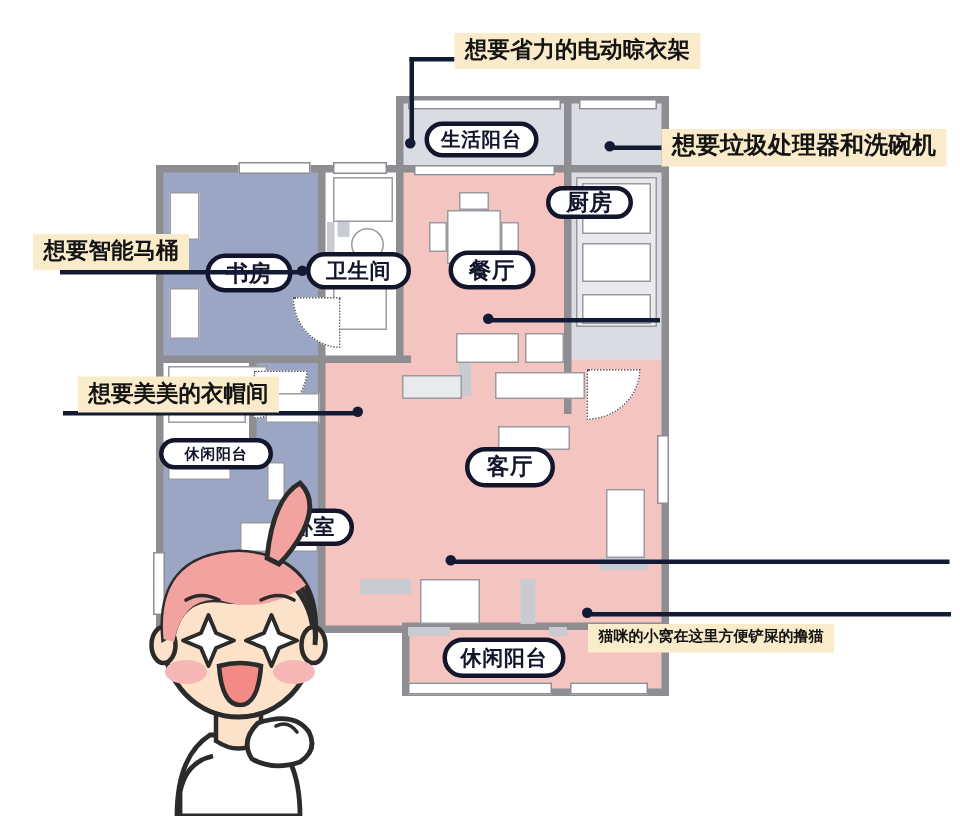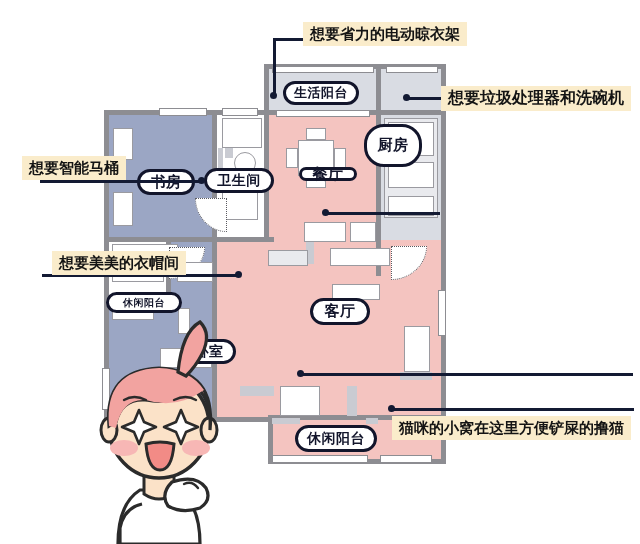--- a/index.html
+++ b/index.html
@@ -159,27 +159,27 @@
     <div class="fz" style="left:177px;top:262px;width:36px;height:20px;"></div>
     <div class="fz" style="left:178px;top:308px;width:12px;height:26px;"></div>
     <div class="fz" style="left:160px;top:348px;width:52px;height:20px;"></div>
     <div class="fz" style="left:124px;top:396px;width:46px;height:20px;"></div>
     <div class="fz-s" style="left:272px;top:418px;width:28px;height:6px;"></div>
     <div class="fz-s" style="left:366px;top:418px;width:12px;height:6px;"></div>
   </div>
 
   <div class="pill" style="left:283px;top:81px;width:76px;height:24px;font-size:13px;font-family:Liberation Mono, monospace;">生活阳台</div>
 
-  <div class="pill" style="left:364px;top:124px;width:58px;height:43px;font-size:15px;">厨房</div>
+  <div class="pill" style="left:364px;top:124px;width:58px;height:22px;font-size:15px;">厨房</div>
 
   <div class="pill" style="left:137px;top:144px;width:58px;height:26px;font-size:15px;margin-top:25px;">书房</div>
 
   <div class="pill" style="left:204px;top:168px;width:70px;height:25px;font-size:14px;">卫生间</div>
 
-  <div class="pill" style="left:299px;top:167px;width:58px;height:14px;font-size:15px;font-family:Liberation Mono, monospace;">餐厅</div>
+  <div class="pill" style="left:299px;top:167px;width:58px;height:26px;font-size:15px;font-family:Liberation Mono, monospace;">餐厅</div>
 
   <div class="pill" style="left:310px;top:298px;width:60px;height:27px;font-size:15px;">客厅</div>
 
   <div class="pill" style="left:106px;top:292px;width:76px;height:21px;font-size:10px;">休闲阳台</div>
 
   <div class="pill" style="left:182px;top:339px;width:54px;height:25px;font-size:14px;">卧室</div>
 
   <div class="pill" style="left:295px;top:425px;width:82px;height:27px;font-size:14px;">休闲阳台</div>
 
   <div class="lead" style="left:273px;top:38px;width:30px;height:3px;"></div>
@@ -200,21 +200,21 @@
 
   <div class="lead" style="left:42px;top:274px;width:196px;height:3px;"></div>
   <div class="dot" style="left:235px;top:271px;"></div>
   <div class="note" style="left:52px;top:251px;font-size:15px;">想要美美的衣帽间</div>
 
   <div class="lead" style="left:303px;top:373px;width:330px;height:3px;"></div>
   <div class="dot" style="left:297px;top:370px;"></div>
 
   <div class="lead" style="left:394px;top:408px;width:240px;height:3px;"></div>
   <div class="dot" style="left:388px;top:405px;"></div>
-  <div class="note" style="left:392px;top:416px;font-size:15px;">猫咪的小窝在这里方便铲屎的撸猫</div>
+  <div class="note" style="left:392px;top:416px;font-size:10px;">猫咪的小窝在这里方便铲屎的撸猫</div>
 
   <svg id="girl" viewBox="0 0 190 226">
 
     <path d="M58 226 Q58 186 80 172 L118 172 Q140 186 140 226 Z" fill="#ffffff" stroke="#2b2b2b" stroke-width="3.2"></path>
 
     <path d="M84 150 L84 176 Q99 186 114 176 L114 150 Z" fill="#fbe2c8" stroke="#2b2b2b" stroke-width="3"></path>
 
     <ellipse cx="99" cy="108" rx="50" ry="52" fill="#fbe2c8" stroke="#2b2b2b" stroke-width="3.4"></ellipse>
 
     <ellipse cx="49" cy="112" rx="8" ry="12" fill="#fbe2c8" stroke="#2b2b2b" stroke-width="3"></ellipse>

